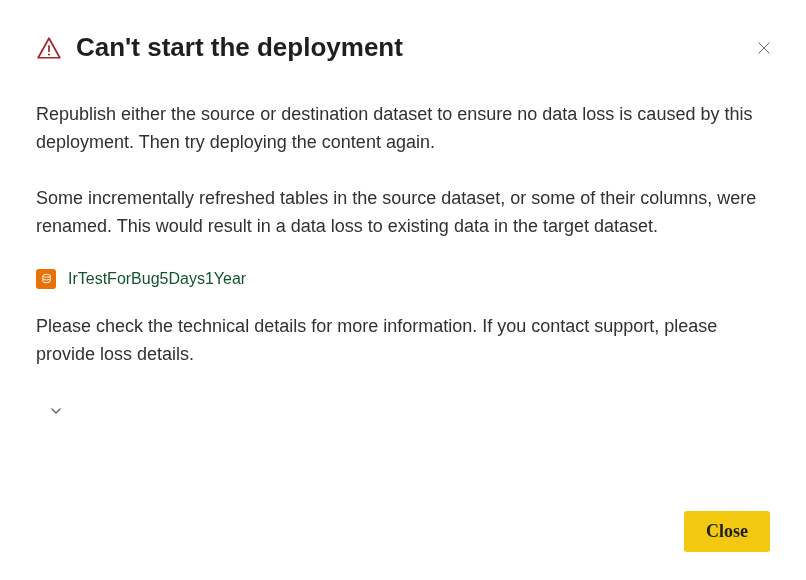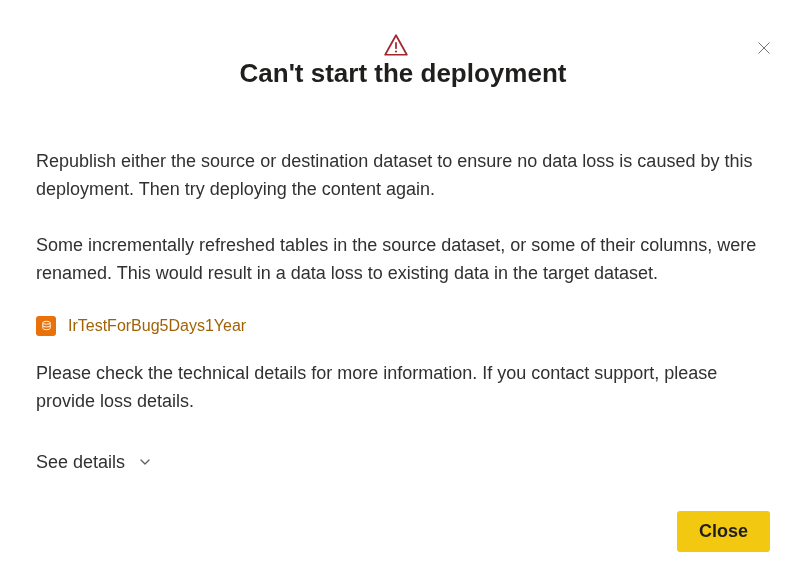--- a/index.html
+++ b/index.html
@@ -18,22 +18,21 @@
     .dialog {
       padding: 32px 36px 28px 36px;
       position: relative;
       height: 100%;
       display: flex;
       flex-direction: column;
     }
     .header {
       display: flex;
       align-items: center;
-      margin-bottom: 59px;
-      flex-direction: column;
+      margin-bottom: 38px;
     }
     .warning-icon {
       width: 26px;
       height: 26px;
       margin-right: 14px;
       flex-shrink: 0;
     }
     .title {
       font-size: 26px;
       font-weight: 600;
@@ -77,21 +76,21 @@
       align-items: center;
       justify-content: center;
       flex-shrink: 0;
     }
     .dataset-icon svg {
       width: 11px;
       height: 11px;
     }
     .dataset-name {
       font-size: 16px;
-      color: #a16207;
+      color: #14532d;
     }
     .see-details {
       display: inline-flex;
       align-items: center;
       font-size: 18px;
       color: #323130;
       cursor: pointer;
       margin-top: 8px;
     }
     .chevron-down {
@@ -106,21 +105,21 @@
     }
     .close-button {
       background: #f2c811;
       border: none;
       padding: 10px 22px;
       font-size: 18px;
       font-weight: 600;
       color: #201f1e;
       border-radius: 3px;
       cursor: pointer;
-      font-family: Liberation Sans, sans-serif;
+      font-family: Liberation Serif, serif;
     }
   </style>
 </head>
 <body>
 
 <div class="dialog">
 
   <div class="close-x">
     <svg viewBox="0 0 16 16" width="14" height="14">
       <path d="M2 2 L14 14 M14 2 L2 14" stroke="#605e5c" stroke-width="1" fill="none" stroke-linecap="round"></path>
@@ -149,21 +148,20 @@
           <path d="M2 3 L2 9 A4 1.6 0 0 0 10 9 L10 3" fill="none" stroke="#ffffff" stroke-width="1"></path>
           <path d="M2 6 A4 1.6 0 0 0 10 6" fill="none" stroke="#ffffff" stroke-width="1"></path>
         </svg>
       </div>
       <span class="dataset-name">IrTestForBug5Days1Year</span>
     </div>
 
     <p class="paragraph">Please check the technical details for more information. If you contact support, please provide loss details.</p>
 
     <div class="see-details">
-      <span>See details</span>
       <span class="chevron-down">
         <svg viewBox="0 0 12 12" width="12" height="12">
           <path d="M2 4 L6 8 L10 4" fill="none" stroke="#605e5c" stroke-width="1.3" stroke-linecap="round" stroke-linejoin="round"></path>
         </svg>
       </span>
     </div>
   </div>
 
   <div class="footer">
     <button class="close-button">Close</button>

